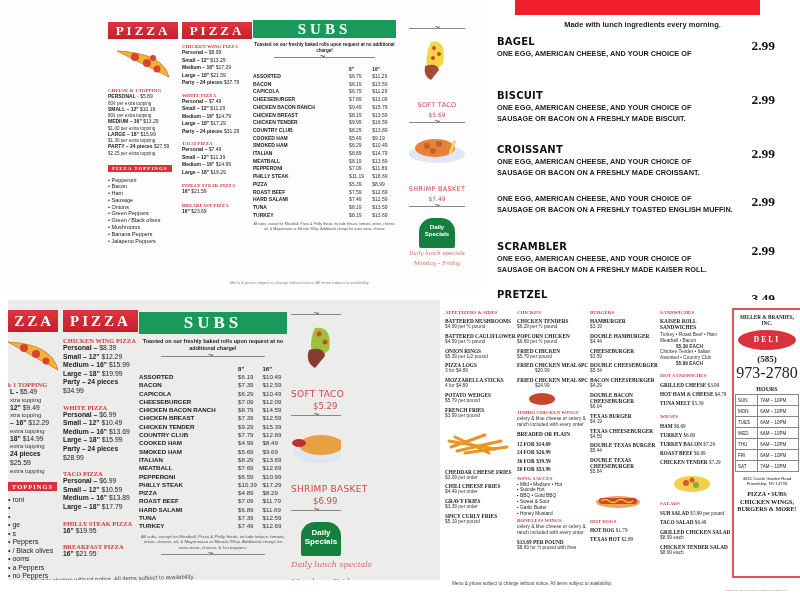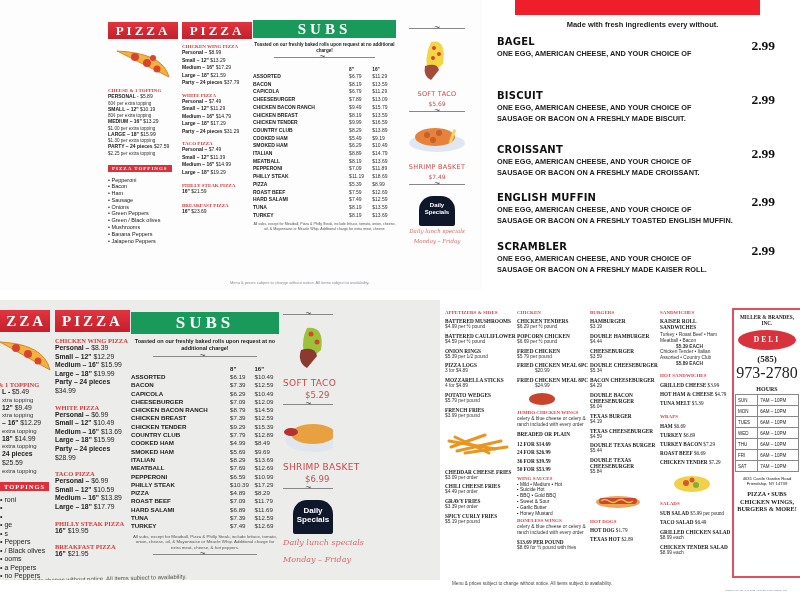--- a/index.html
+++ b/index.html
@@ -28,38 +28,38 @@
   .pizza-slice { width: 62px; height: 40px; margin: 4px auto; }
   .subs-sub { font-size: 4.6px; text-align: center; font-weight: bold; margin-top: 4px; line-height: 5.5px; color: #222; }
   .squiggle { height: 6px; margin: 4px auto; width: 70%; border-top: 1px solid #888; position: relative; }
   .squiggle::after { content: "~"; position: absolute; left: 45%; top: -7px; font-size: 10px; color: #555; }
   .sub-table { width: 100%; border-collapse: collapse; margin-top: 1px; }
   .sub-table th { font-size: 4.8px; font-weight: bold; text-align: left; padding-bottom: 1px; }
   .sub-table td { font-size: 5px; line-height: 7.7px; }
   .sub-table td.nm { font-weight: bold; }
   .sub-table td.p { color: #333; }
   .sub-foot { font-size: 3.6px; text-align: center; color: #555; line-height: 4.5px; margin-top: 3px; }
-  .spec-item { text-align: center; margin-top: 8px; }
+  .spec-item { text-align: center; margin-top: 19px; }
   .spec-name { font-family: "DejaVu Sans", sans-serif; color: #d34545; font-size: 6.5px; letter-spacing: .3px; }
   .spec-price { font-family: "DejaVu Sans", sans-serif; color: #c05050; font-size: 6px; margin-top: 2px; }
-  .daily-badge { width: 36px; height: 30px; margin: 6px auto 0; background: #0f172a; color: #fff; border-radius: 14px 14px 2px 2px; font-weight: bold; font-size: 6px; text-align: center; padding-top: 6px; line-height: 7px; }
+  .daily-badge { width: 36px; height: 30px; margin: 6px auto 0; background: #15803d; color: #fff; border-radius: 14px 14px 2px 2px; font-weight: bold; font-size: 6px; text-align: center; padding-top: 6px; line-height: 7px; }
   .daily-note { font-family: "DejaVu Serif", serif; font-style: italic; color: #d46a6a; font-size: 5.5px; text-align: center; line-height: 10px; }
   .p1-footer { position: absolute; left: 230px; top: 280px; font-size: 4px; color: #889; }
 
   
   #p2 { left: 485px; top: 0; width: 315px; height: 300px; background: #fff; }
   #p2 .red-header { position: absolute; left: 30px; top: 0; width: 245px; height: 15px; background: #ee1f2a; }
   #p2 .tagline { position: absolute; left: 0; width: 315px; top: 20px; text-align: center; font-size: 7.5px; color: #222; font-weight: bold; }
   .bk-item { position: absolute; left: 12px; width: 290px; }
   .bk-name { font-family: "DejaVu Sans", sans-serif; font-size: 10px; font-weight: bold; color: #111; letter-spacing: .2px; }
   .bk-price { position: absolute; right: 12px; top: 2px; font-family: Liberation Serif, serif; font-size: 13.5px; font-weight: bold; color: #111; }
   .bk-desc { font-size: 7.3px; font-weight: bold; line-height: 10.5px; color: #222; margin-top: 2px; }
 
   
-  #p3 { left: 0; top: 300px; width: 440px; height: 280px; background: #ececea; }
+  #p3 { left: 8px; top: 300px; width: 440px; height: 280px; background: #ececea; }
   #p3 .bl-pizza1 { position: absolute; left: -20px; top: 10px; width: 70px; }
   #p3 .bl-pizza2 { position: absolute; left: 55px; top: 10px; width: 75px; }
   #p3 .bl-subs { position: absolute; left: 131px; top: 12px; width: 148px; }
   #p3 .bl-spec { position: absolute; left: 283px; top: 12px; width: 50px; }
   #p3 .pizza-banner { font-size: 15px; height: 22px; line-height: 22px; }
   #p3 .subs-banner { font-size: 17px; height: 22px; line-height: 22px; }
   #p3 .cat-title { font-size: 6.5px; }
   #p3 .size-line { font-size: 6.8px; line-height: 8.6px; }
   #p3 .note-line { font-size: 6px; line-height: 7px; }
   #p3 .toppings-banner { font-size: 6.5px; }
@@ -332,21 +332,21 @@
     <div class="squiggle"></div>
     <div class="daily-badge">Daily Specials</div>
     <div class="daily-note">Daily lunch specials</div>
     <div class="daily-note">Monday – Friday</div>
   </div>
   <div class="p1-footer">Menu &amp; prices subject to change without notice. All items subject to availability.</div>
 </div>
 
 <div class="panel" id="p2">
   <div class="red-header"></div>
-  <div class="tagline">Made with fresh ingredients every without.</div>
+  <div class="tagline">Made with lunch ingredients every morning.</div>
 
   <div class="bk-item" style="top:36px">
     <div class="bk-name">BAGEL</div>
     <div class="bk-price">2.99</div>
     <div class="bk-desc">
         <div>ONE EGG, AMERICAN CHEESE, AND YOUR CHOICE OF</div>
       </div>
   </div>
   <div class="bk-item" style="top:90px">
     <div class="bk-name">BISCUIT</div>
@@ -358,34 +358,37 @@
   </div>
   <div class="bk-item" style="top:144px">
     <div class="bk-name">CROISSANT</div>
     <div class="bk-price">2.99</div>
     <div class="bk-desc">
         <div>ONE EGG, AMERICAN CHEESE, AND YOUR CHOICE OF</div>
         <div>SAUSAGE OR BACON ON A FRESHLY MADE CROISSANT.</div>
       </div>
   </div>
   <div class="bk-item" style="top:192px">
-    <div class="bk-name">ENGLISH MUFFIN</div>
     <div class="bk-price">2.99</div>
     <div class="bk-desc">
         <div>ONE EGG, AMERICAN CHEESE, AND YOUR CHOICE OF</div>
         <div>SAUSAGE OR BACON ON A FRESHLY TOASTED ENGLISH MUFFIN.</div>
       </div>
   </div>
   <div class="bk-item" style="top:241px">
     <div class="bk-name">SCRAMBLER</div>
     <div class="bk-price">2.99</div>
     <div class="bk-desc">
         <div>ONE EGG, AMERICAN CHEESE, AND YOUR CHOICE OF</div>
         <div>SAUSAGE OR BACON ON A FRESHLY MADE KAISER ROLL.</div>
       </div>
+  </div>
+  <div class="bk-item" style="top:289px">
+    <div class="bk-name">PRETZEL</div>
+    <div class="bk-price">3.49</div>
   </div>
 </div>
 
 <div class="panel" id="p3">
   <div class="bl-pizza1">
     <div class="pizza-banner" style="text-align:right;padding-right:4px">ZZA</div>
     <svg class="img" width="60" height="40" viewBox="0 0 60 40" style="margin:4px 0 0 18px">
       <path d="M2 6 L52 34 Q46 8 2 6 Z" fill="#f2b33d" stroke="#d9862a"></path>
       <circle cx="18" cy="12" r="4" fill="#d8452e"></circle>
         <circle cx="30" cy="18" r="4" fill="#d8452e"></circle>

